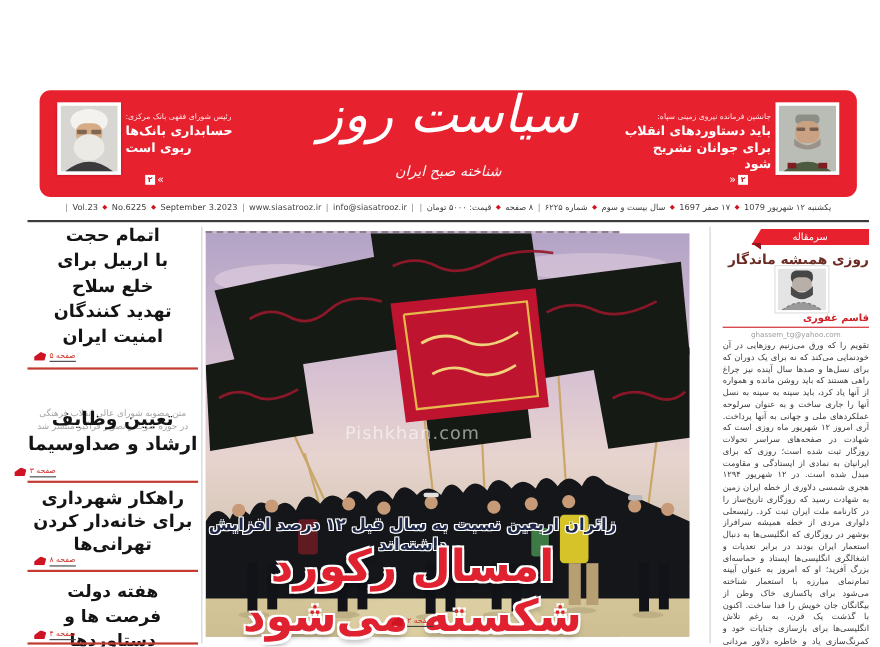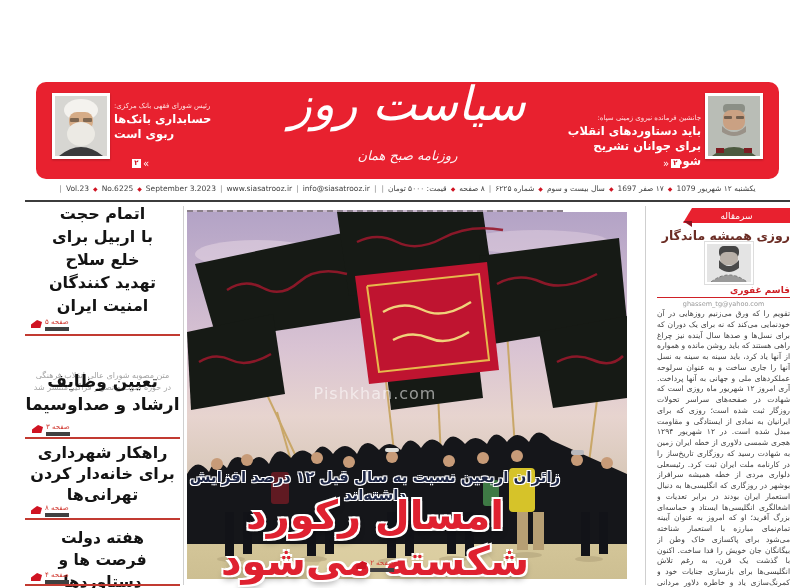--- a/index.html
+++ b/index.html
@@ -29,21 +29,21 @@
   #infobar .pipe{color:#888;}
   #rule-top{left:25px;top:200px;width:765px;height:2px;background:#3c3c3c;}
   .vsep{width:1px;background:#cfcfcf;top:206px;height:379px;}
   
   .lc{left:25px;width:155px;}
   .lc-title{font-weight:bold;color:#141414;text-align:center;direction:rtl;}
   .lc-kicker{font-size:8px;line-height:12px;color:#a3a3a3;text-align:center;direction:rtl;}
   .redrule{left:25px;width:155px;height:1.5px;background:#c23a31;}
   .ptab{display:flex;align-items:center;gap:3px;height:10px;}
   .ptab .flag{width:11px;height:8px;background:#d01322;clip-path:polygon(0 55%,55% 0,100% 25%,85% 100%,0 100%);}
-  .ptab .txt{font-size:7px;color:#d0342c;border-bottom:4px solid #404040;padding-bottom:1px;direction:rtl;}
+  .ptab .txt{font-size:7px;color:#d0342c;border-bottom:1px solid #404040;padding-bottom:1px;direction:rtl;}
   
   #photo{left:187px;top:210px;width:376px;height:367px;border-top:2px dashed #8a7f8a;background:#c9b8cf;}
   #watermark{left:0;right:0;top:172px;text-align:center;color:#fff;opacity:.55;font-size:16px;letter-spacing:1px;}
   #caption{left:0;right:0;top:256px;text-align:center;font-size:15px;font-weight:bold;color:#1e2746;direction:rtl;
            text-shadow:-1px -1px 0 #fff,1px -1px 0 #fff,-1px 1px 0 #fff,1px 1px 0 #fff;}
   #headline{left:0;right:0;top:280px;text-align:center;font-size:40px;font-weight:bold;color:#df2130;direction:rtl;
             text-shadow:-2px -2px 0 #fff,2px -2px 0 #fff,-2px 2px 0 #fff,2px 2px 0 #fff,0 4px 6px rgba(0,0,0,.35);}
   #main-tab{left:50%;transform:translateX(-50%);top:348px;}
   
   #ribbon{left:683px;top:208px;width:107px;height:15px;background:#e8212f;
@@ -80,23 +80,23 @@
     <div class="abs rtl" style="left:78px;top:20px;width:128px;text-align:left;">
       <div class="teaser-kicker">رئیس شورای فقهی بانک مرکزی:</div>
       <div class="teaser-title pre">حسابداری بانک‌ها
 ربوی است</div>
     </div>
     <div class="abs" style="left:96px;top:71px;">
       <span class="pgsq">۲</span><span class="chev">«</span>
     </div>
 
     <div id="logo-title" class="abs">سیاست روز</div>
-    <div id="logo-tagline" class="abs">روزنامه صبح همان</div>
-
-    <div class="abs rtl" style="right:78px;top:32px;width:135px;text-align:right;">
+    <div id="logo-tagline" class="abs">شناخته صبح ایران</div>
+
+    <div class="abs rtl" style="right:78px;top:20px;width:135px;text-align:right;">
       <div class="teaser-kicker">جانشین فرمانده نیروی زمینی سپاه:</div>
       <div class="teaser-title pre">باید دستاوردهای انقلاب
 برای جوانان تشریح شود</div>
     </div>
     <div class="abs" style="right:99px;top:71px;">
       <span class="chev">»</span><span class="pgsq">۲</span>
     </div>
 
     <div class="photoframe" style="right:16px;top:11px;">
       <svg width="52" height="60" viewBox="0 0 52 60">
@@ -155,21 +155,21 @@
   <div class="abs ptab" style="left:31px;top:319px;">
     <span class="flag"></span>
     <span class="txt">صفحه ۵</span>
   </div>
   <div class="abs redrule" style="top:334px;"></div>
 
   <div class="abs lc lc-kicker pre" style="top:343px;margin-top:27px;">متن مصوبه شورای عالی انقلاب فرهنگی
 در حوزه صوت و تصویر فراگیر منتشر شد</div>
   <div class="abs lc lc-title pre" style="top:370px;font-size:17px;line-height:23px;">تعیین وظایف
 ارشاد و صداوسیما</div>
-  <div class="abs ptab" style="left:32px;top:424px;">
+  <div class="abs ptab" style="left:13px;top:424px;">
     <span class="flag"></span>
     <span class="txt">صفحه ۳</span>
   </div>
   <div class="abs redrule" style="top:437px;"></div>
 
   <div class="abs lc lc-title pre" style="top:442px;font-size:16px;line-height:21px;">راهکار شهرداری
 برای خانه‌دار کردن
 تهرانی‌ها</div>
   <div class="abs ptab" style="left:31px;top:505px;">
     <span class="flag"></span>

